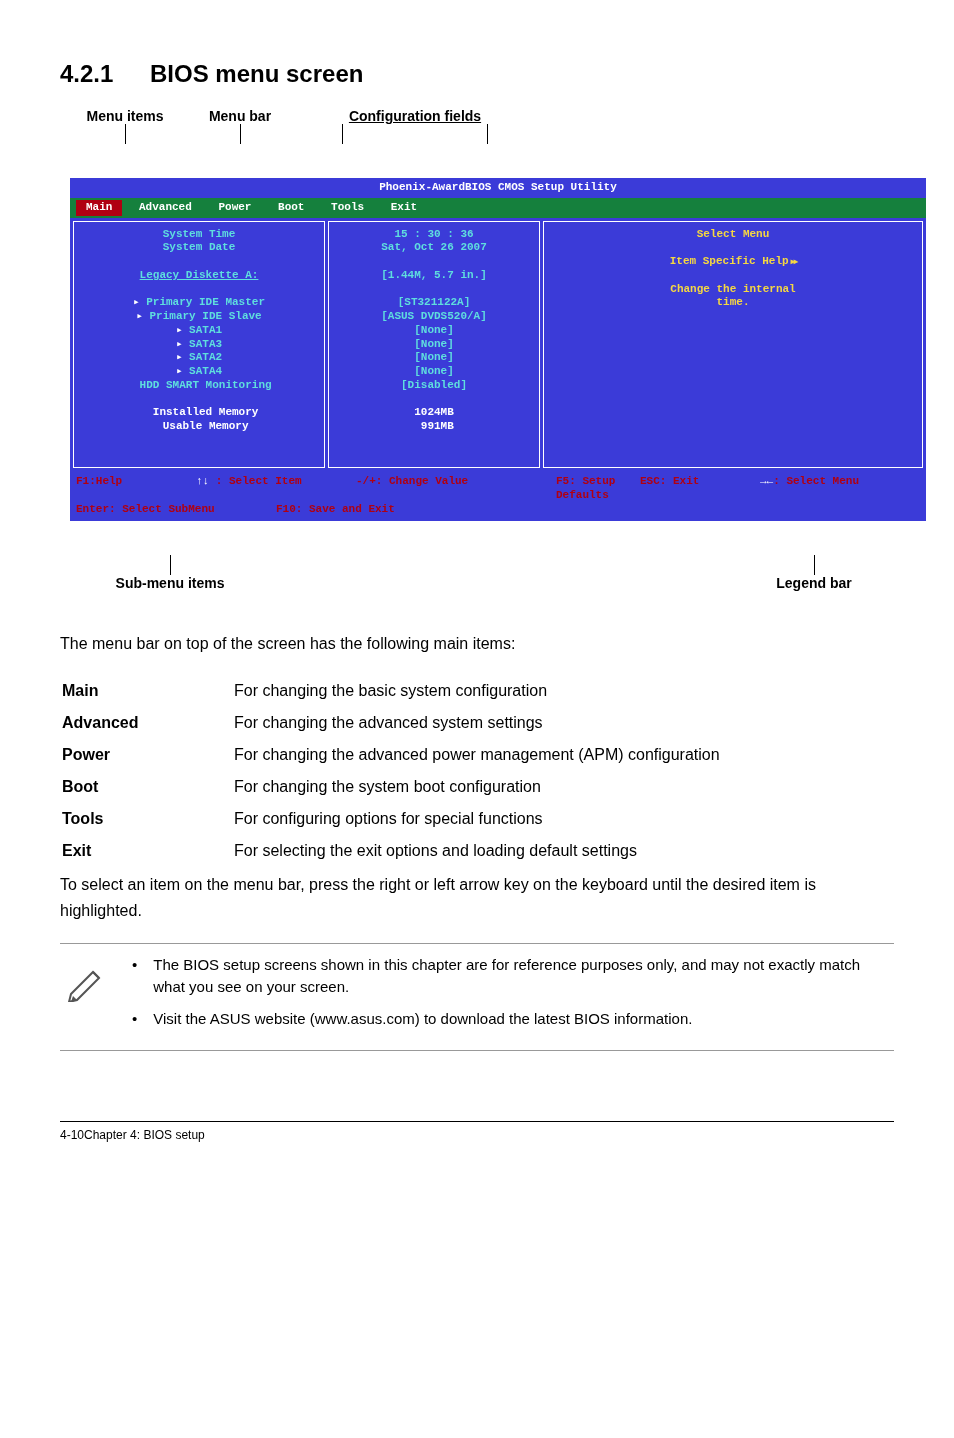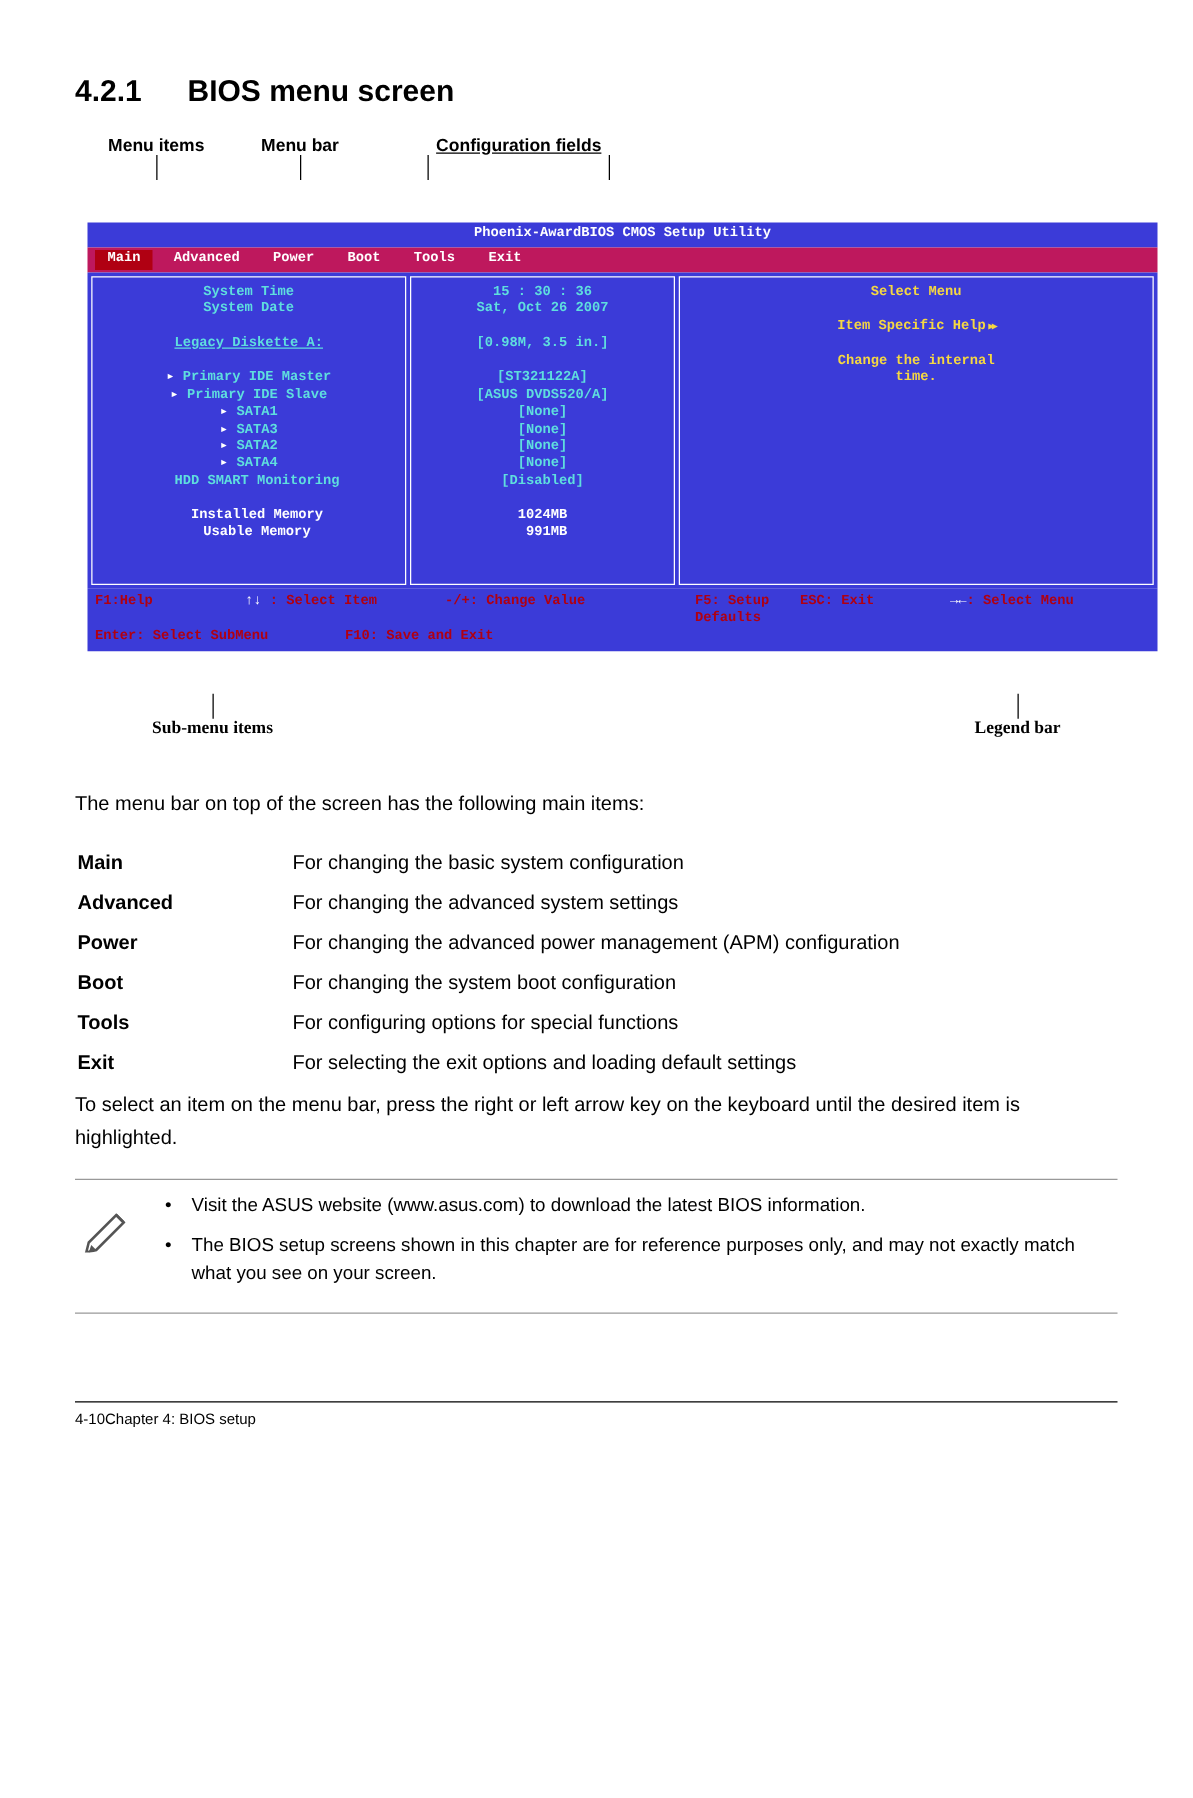--- a/index.html
+++ b/index.html
@@ -49,21 +49,21 @@
     margin-bottom: 28px;
     position: relative;
   }
   .bios-header {
     background: #3b3bd8;
     color: #fff;
     text-align: center;
     padding: 3px 0;
   }
   .bios-tabs {
-    background: #be185d;
+    background: #15803d;
     color: #fff;
     padding: 2px 0 2px 6px;
   }
   .bios-tabs span { display:inline-block; padding: 1px 10px; }
   .bios-tabs .active { background:#b00012; }
   .bios-body {
     display:flex;
     background:#3b3bd8;
     padding:3px;
   }
@@ -115,21 +115,21 @@
 
   .footer {
     border-top:1px solid #000;
     display:flex;
     font-size:12px;
     margin-top:70px;
     padding-top:6px;
   }
 
   .top-lbl { text-align:center; position:relative; padding-bottom:6px;}
-  .bot-lbl { text-align:center; position:relative; padding-top:6px;font-family:Liberation Serif, serif;}
+  .bot-lbl { text-align:center; position:relative; padding-top:6px;}
   .vline   { width:1px; height:20px; background:#000; margin:0 auto;}
 
   .right .help-arrows::before { content:"\25B6\25B6"; font-size:8px; margin-left:2px; letter-spacing:-2px;}
 </style>
 </head>
 <body>
 
 <div class="page">
 
   <div class="section-title">
@@ -174,21 +174,21 @@
           <div class="row">&nbsp;</div>
           <div class="row">  <span class="white">Installed Memory</span></div>
           <div class="row">  <span class="white">Usable Memory</span></div>
           <div class="row">&nbsp;</div>
           <div class="row">&nbsp;</div>
         </div>
         <div class="pane mid">
           <div class="row cyan">15 : 30 : 36</div>
           <div class="row cyan">Sat, Oct 26 2007</div>
           <div class="row">&nbsp;</div>
-          <div class="row cyan">[0.98M, 3.5 in.]</div>
+          <div class="row cyan">[1.44M, 5.7 in.]</div>
           <div class="row">&nbsp;</div>
           <div class="row cyan">[ST321122A]</div>
           <div class="row cyan">[ASUS DVDS520/A]</div>
           <div class="row cyan">[None]</div>
           <div class="row cyan">[None]</div>
           <div class="row cyan">[None]</div>
           <div class="row cyan">[None]</div>
           <div class="row cyan">[Disabled]</div>
           <div class="row">&nbsp;</div>
           <div class="row white">1024MB</div>
@@ -257,24 +257,24 @@
   <p class="sub-text" style="margin-top:4px;">To select an item on the menu bar, press the right or left arrow key on the keyboard until the desired item is highlighted.</p>
 
   <div class="note">
     <svg width="44" height="44" viewBox="0 0 44 44">
       <path d="M8 36 L30 14 L36 20 L14 42 L6 44 Z" fill="none" stroke="#555" stroke-width="2"></path>
       <path d="M30 14 L36 20" stroke="#555" stroke-width="2"></path>
       <path d="M10 38 L8 44 L14 42" fill="#555"></path>
     </svg>
     <ul>
       <li>
-          <span>Visit the ASUS website (www.asus.com) to download the latest BIOS information.</span>
+          <span>The BIOS setup screens shown in this chapter are for reference purposes only, and may not exactly match what you see on your screen.</span>
         </li>
       <li>
-          <span>The BIOS setup screens shown in this chapter are for reference purposes only, and may not exactly match what you see on your screen.</span>
+          <span>Visit the ASUS website (www.asus.com) to download the latest BIOS information.</span>
         </li>
     </ul>
   </div>
 
   <div class="footer">
     <span>4-10</span>
     <span>Chapter 4: BIOS setup</span>
   </div>
 </div>
 

